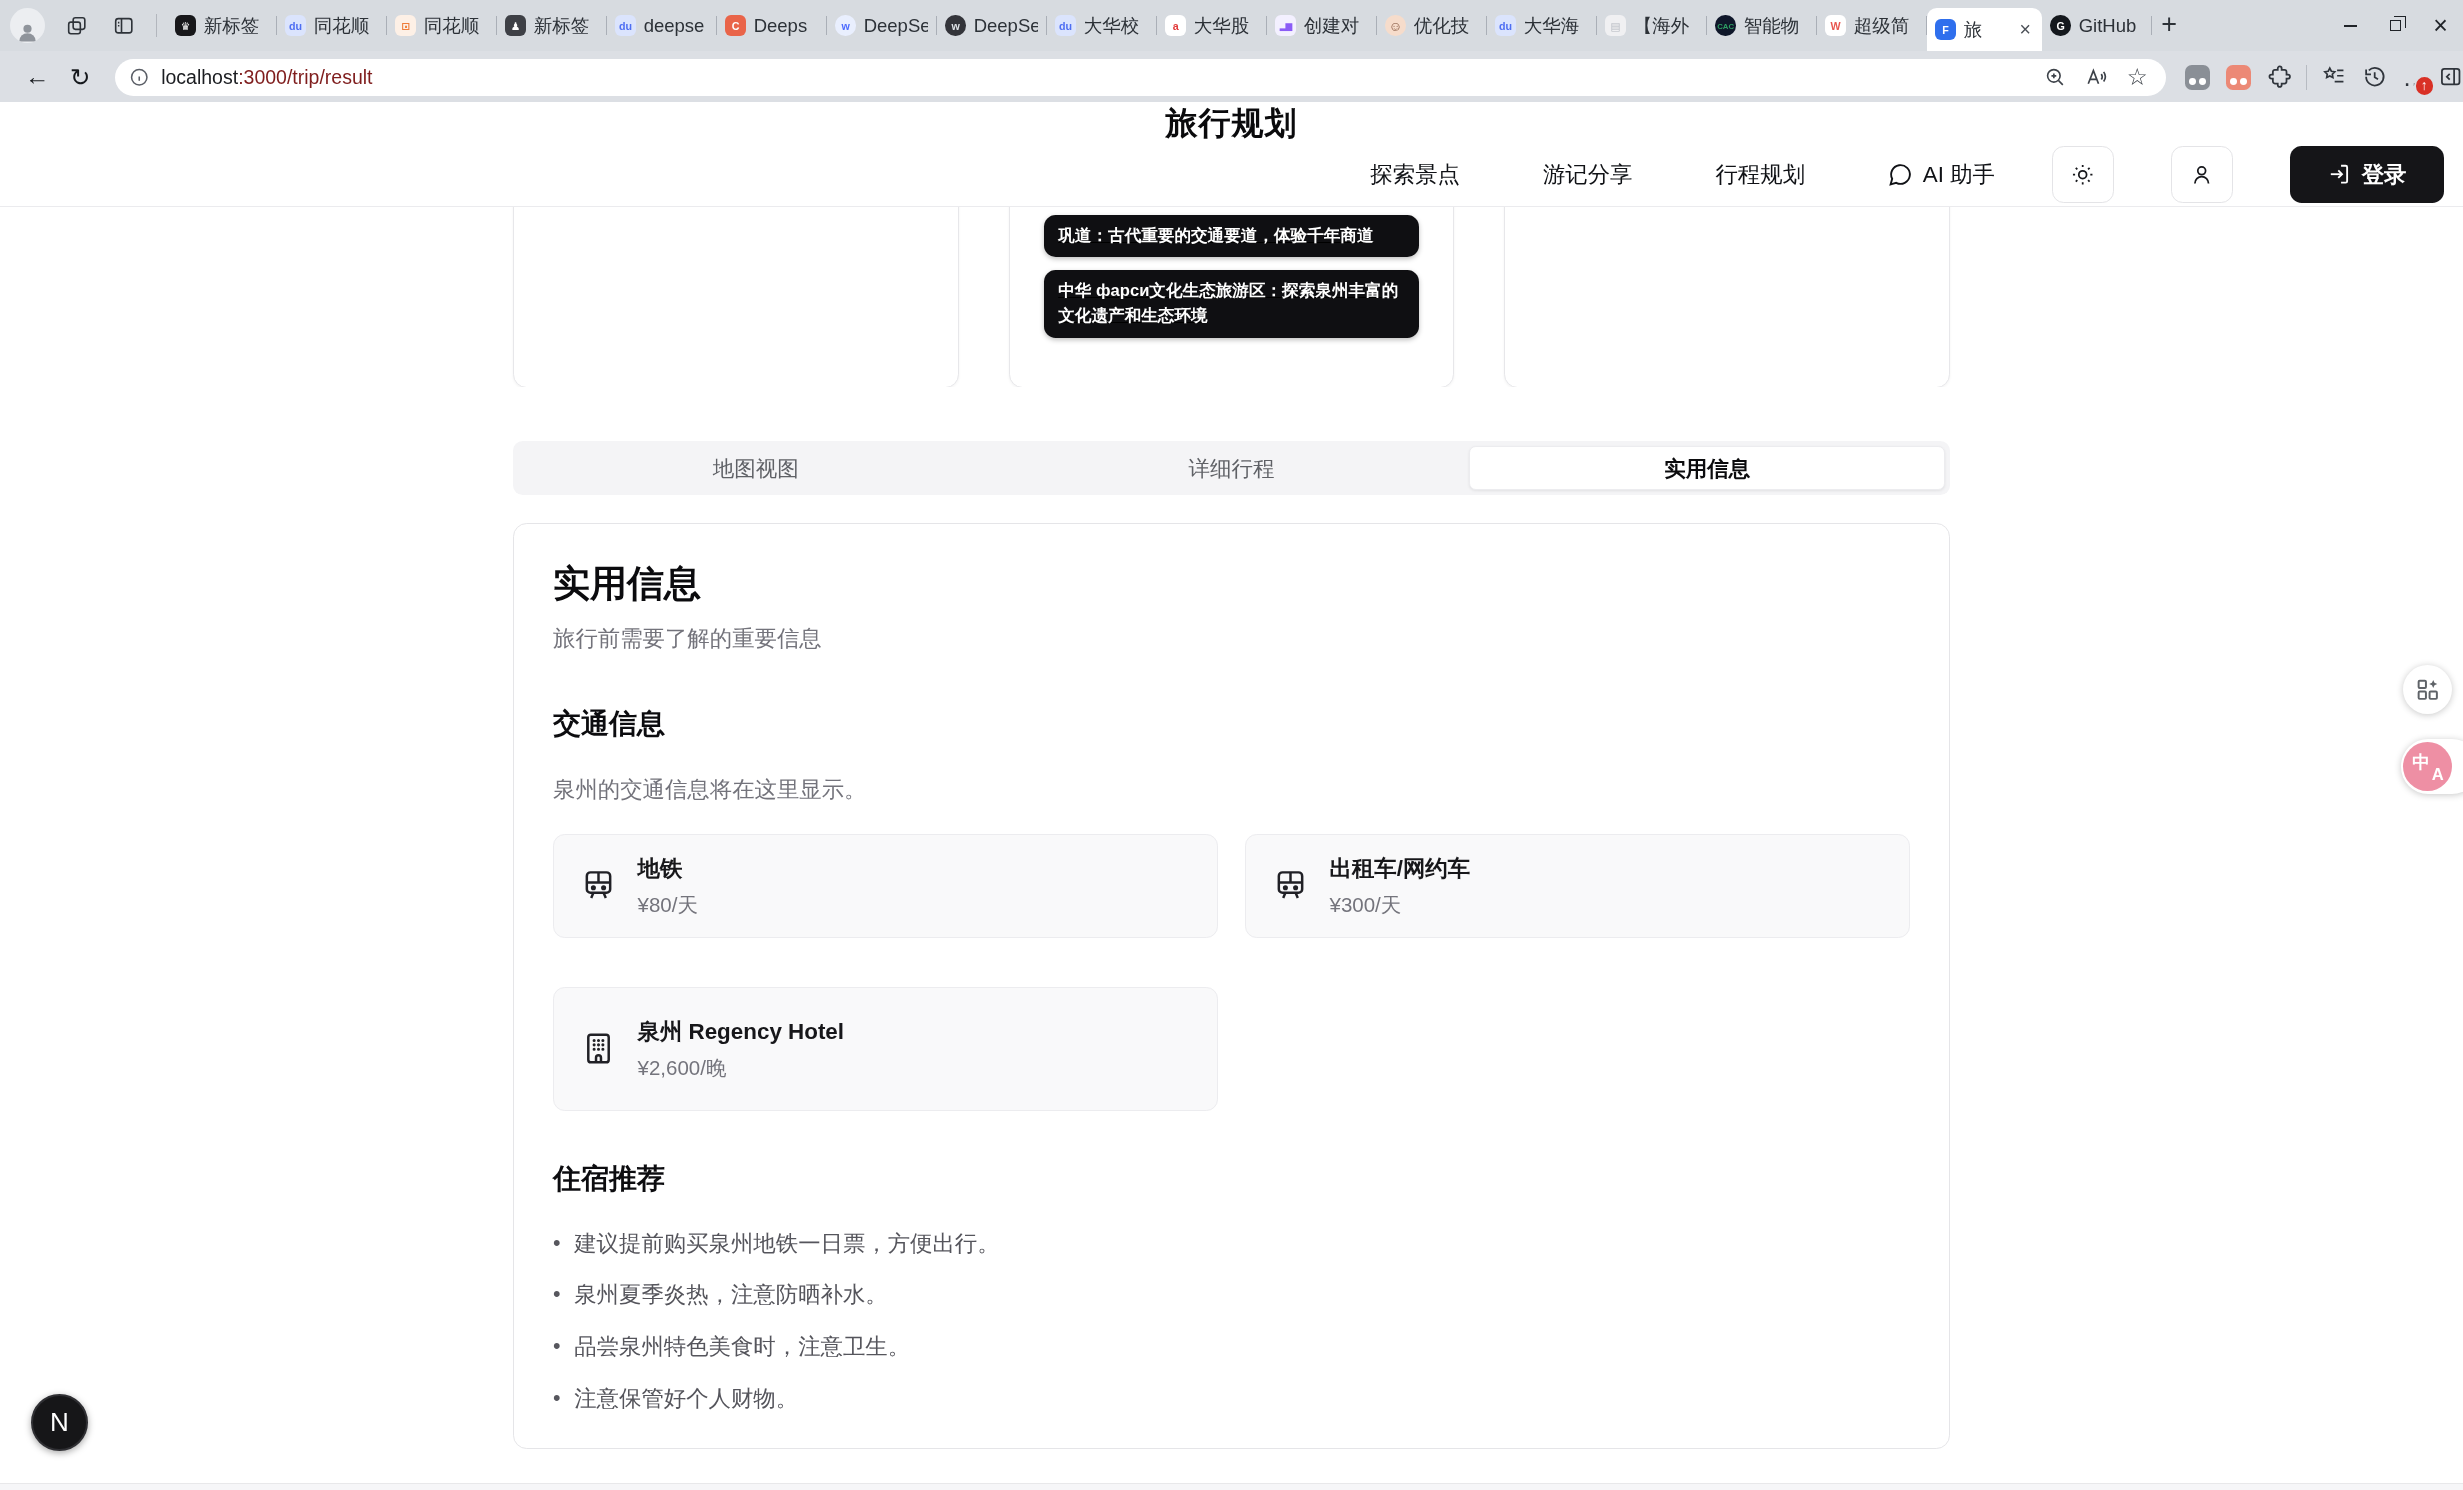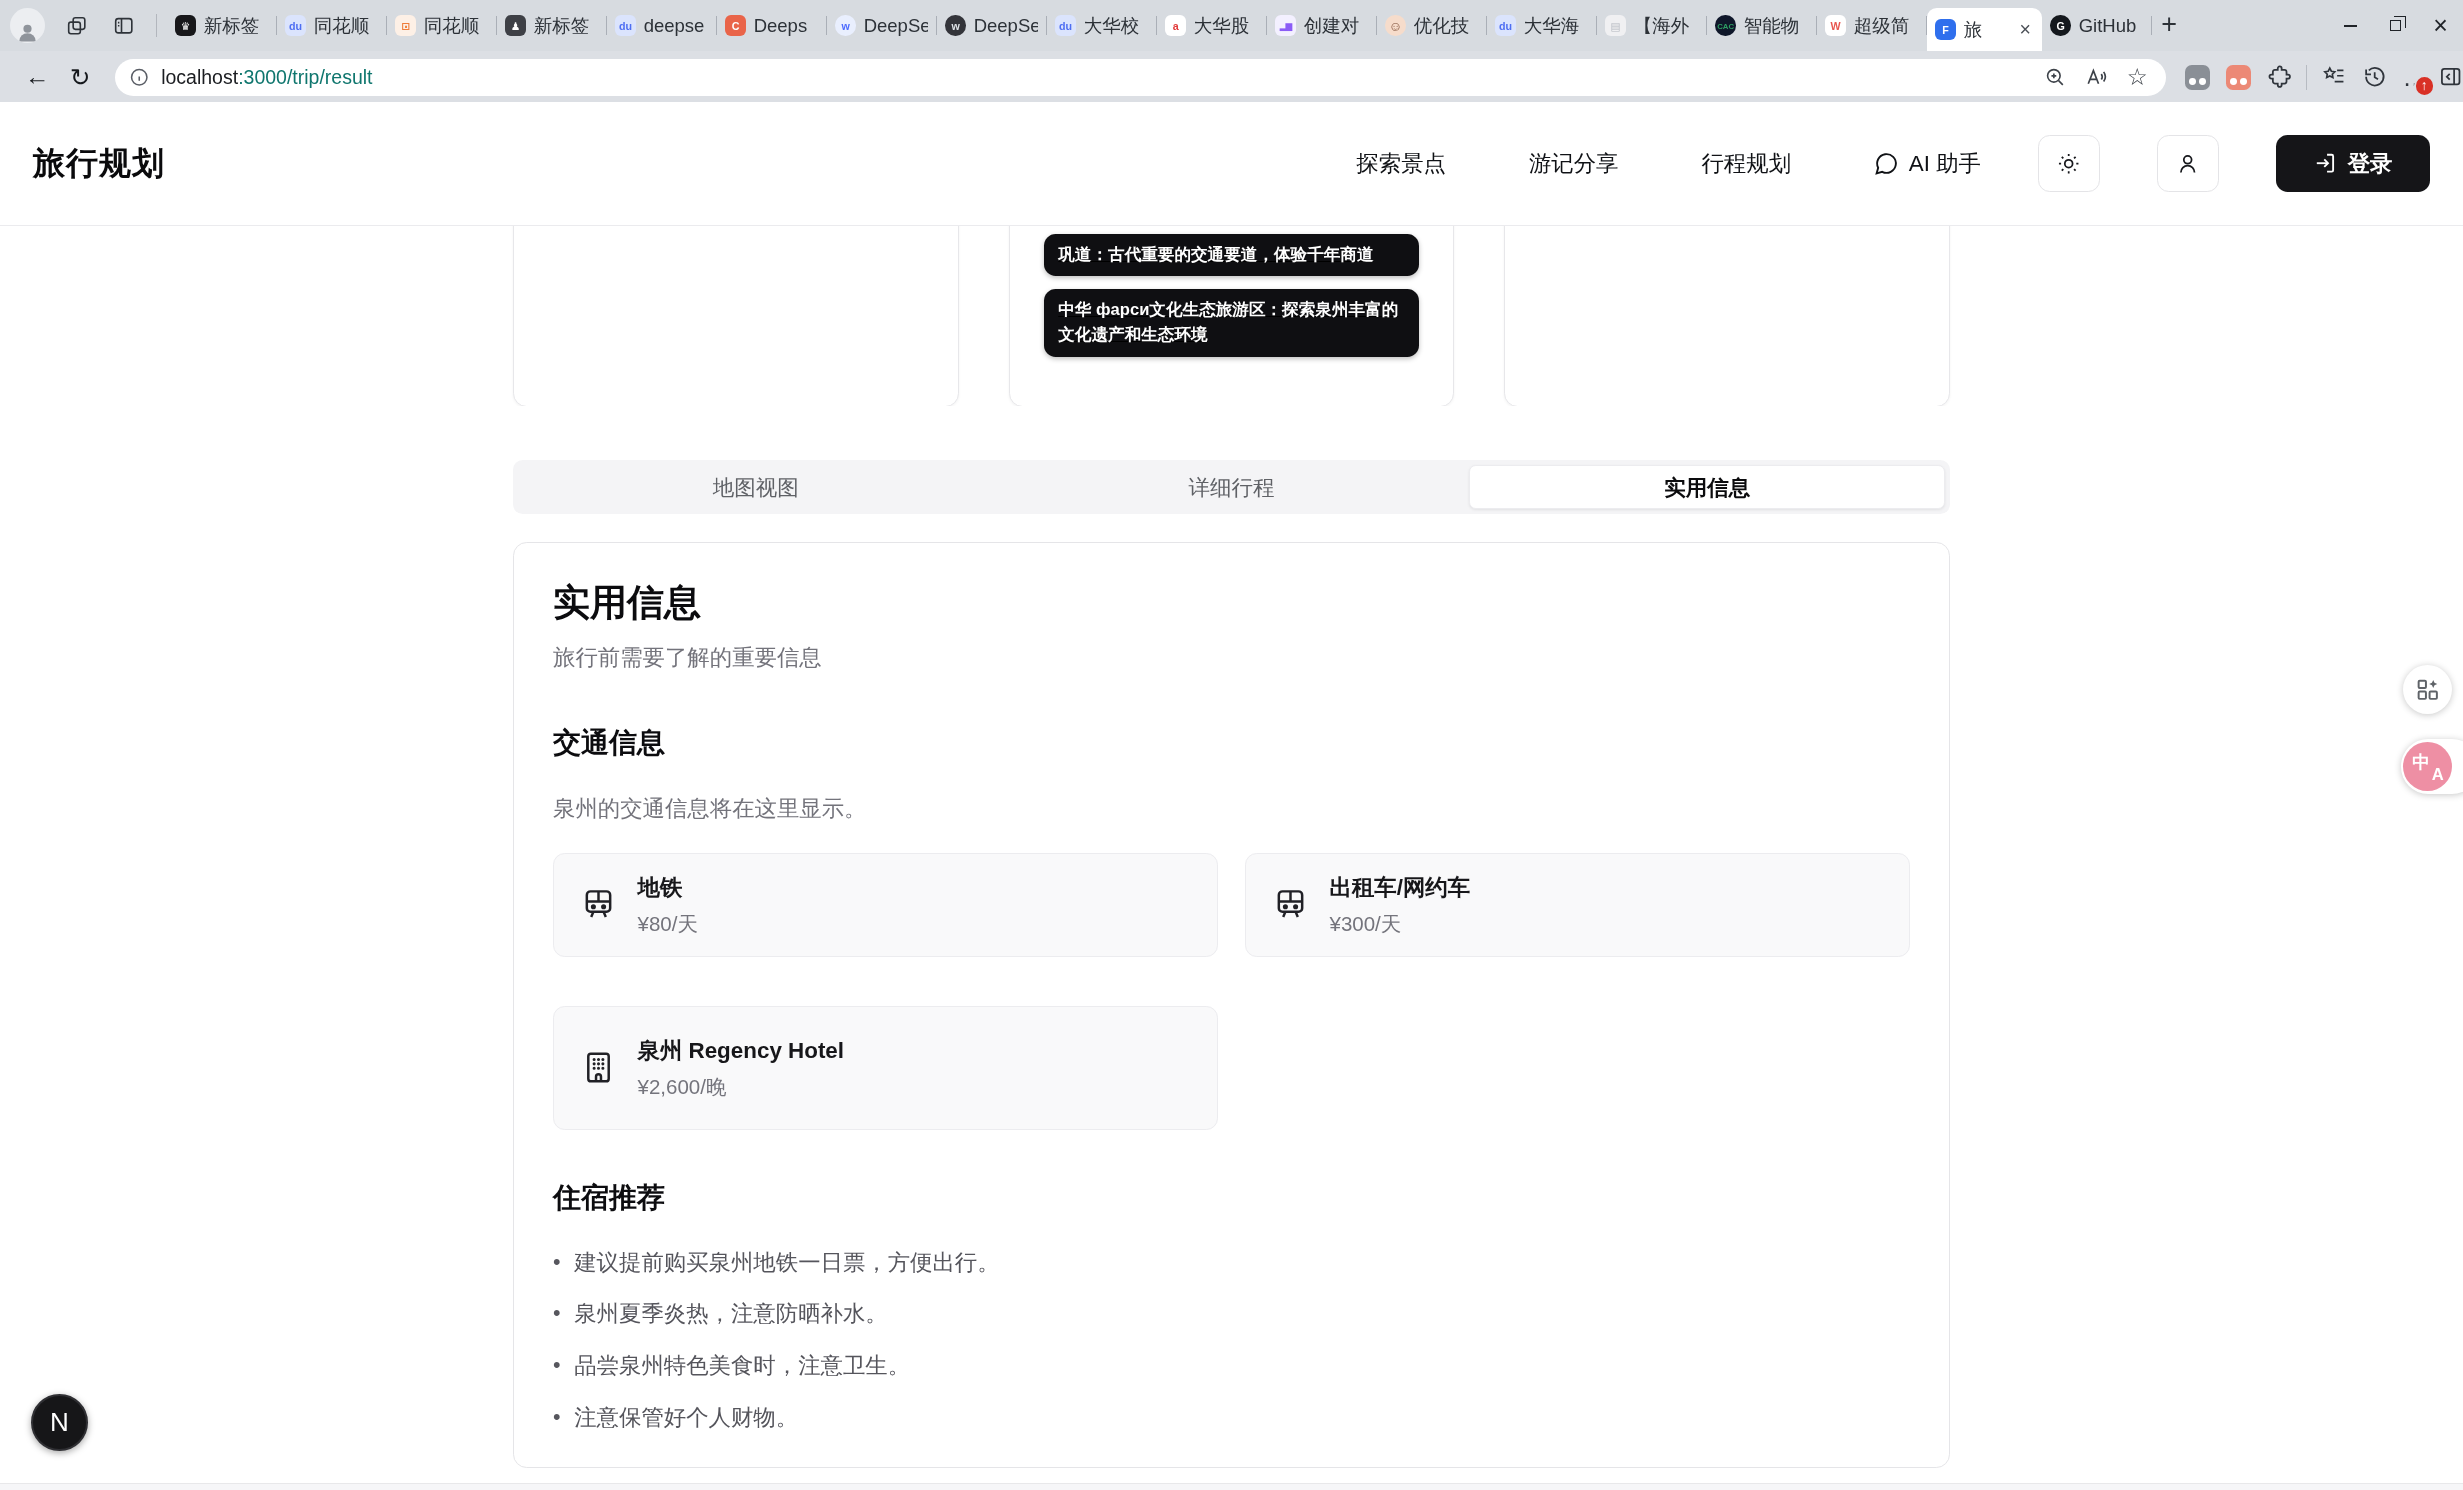--- a/index.html
+++ b/index.html
@@ -27,36 +27,36 @@
   .restore-glyph{width:10.7px;height:10.7px;border:1.6px solid #1f2328;position:relative;display:block;}
   .restore-glyph::before{content:"";position:absolute;top:-4.9px;left:2.9px;width:10.7px;height:10.7px;border-top:1.6px solid #1f2328;border-right:1.6px solid #1f2328;}
   .close-glyph{font-size:25px;line-height:1;}
 
   
   .toolbar{height:52px;background:#dcdfe4;display:flex;align-items:center;padding:0 3.9px 0 15.6px;}
   .nav-glyph{font-size:24.4px;color:#15181c;width:43px;text-align:center;flex:0 0 auto;}
   .addr{height:37px;background:#fff;border-radius:18.5px;flex:1;display:flex;align-items:center;margin:0 11.7px 0 13.7px;padding:0 7.8px 0 13.7px;min-width:0;}
   .addr-url{font-size:19.5px;margin-left:11.7px;white-space:nowrap;}
   .addr-host{color:#1b1d21;}
-  .addr-path{color:#0f766e;}
+  .addr-path{color:#7f1d1d;}
   .addr-spacer{flex:1;}
   .addr-ic{width:41px;display:flex;justify-content:center;color:#3d4249;flex:0 0 auto;}
   .tool-ic{width:41px;height:41px;display:flex;align-items:center;justify-content:center;color:#2f343b;position:relative;flex:0 0 auto;}
   .ext-sq{width:25px;height:25px;border-radius:6.8px;display:flex;align-items:flex-end;justify-content:center;gap:2.9px;padding-bottom:4.9px;}
   .ext-sq i{width:6.8px;height:6.8px;border-radius:50%;background:#fff;display:block;}
   .ext-gray{background:#8a8f96;}
   .ext-orange{background:#ec8976;}
   .tool-sep{width:1px;height:25px;background:#b7bbc2;margin:0 5.9px;flex:0 0 auto;}
   .menu-dots{font-size:25px;color:#2f343b;letter-spacing:1px;}
   .update-badge{position:absolute;right:1px;bottom:1px;width:21.5px;height:21.5px;border-radius:50%;background:#d93025;color:#fff;font-size:13.7px;font-weight:700;display:flex;align-items:center;justify-content:center;border:2px solid #dcdfe4;}
   .edge-panel-btn{width:29px;overflow:hidden;margin-right:-5.9px;}
 
   
   .page{position:absolute;left:0;right:0;top:102px;bottom:0;background:#fff;}
-  .site-header{height:124px;background:#fff;border-bottom:1px solid #ebebee;display:flex;align-items:center;padding:0 33px;position:relative;z-index:3;}
+  .site-header{height:105px;background:#fff;border-bottom:1px solid #ebebee;display:flex;align-items:center;padding:0 19px;position:relative;z-index:3;flex-direction:column;}
   .brand{font-size:32px;font-weight:800;color:#0a0a0c;letter-spacing:1px;}
   .hdr-right{margin-left:auto;display:flex;align-items:center;gap:32px;}
   .nav-link{font-size:22.4px;color:#101216;margin-left:51px;font-weight:500;}
   .ai-link{display:flex;align-items:center;gap:9.8px;margin-left:51px;color:#101216;font-size:22.4px;font-weight:500;}
   .icon-sq-btn{width:62px;height:57px;border:1px solid #e4e4e7;border-radius:11.7px;background:#fff;display:flex;align-items:center;justify-content:center;color:#17181c;margin-left:25px;}
   .icon-sq-btn:first-of-type{margin-left:62px;}
   .login-btn{height:57px;min-width:154px;margin-left:25px;border-radius:11.7px;background:#151518;color:#fff;display:flex;align-items:center;justify-content:center;gap:11.7px;font-size:22.4px;font-weight:600;padding:0 29px;}
 
   .content{position:relative;background:#fff;}
   .peek-clip{height:180px;overflow:hidden;text-decoration:underline;}

